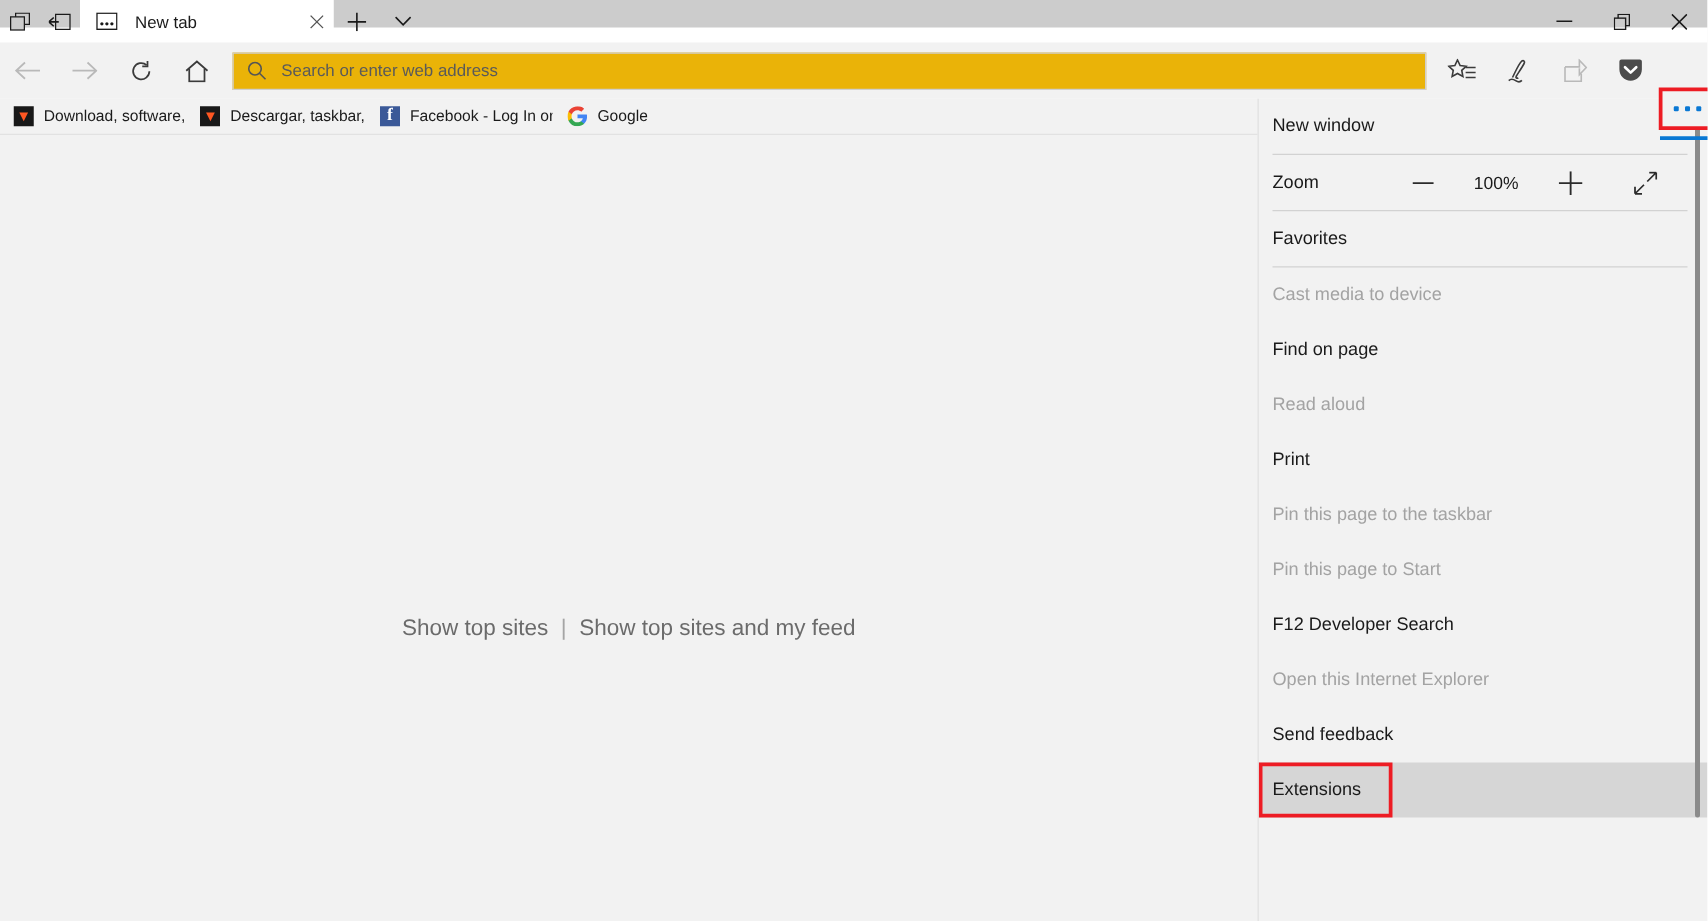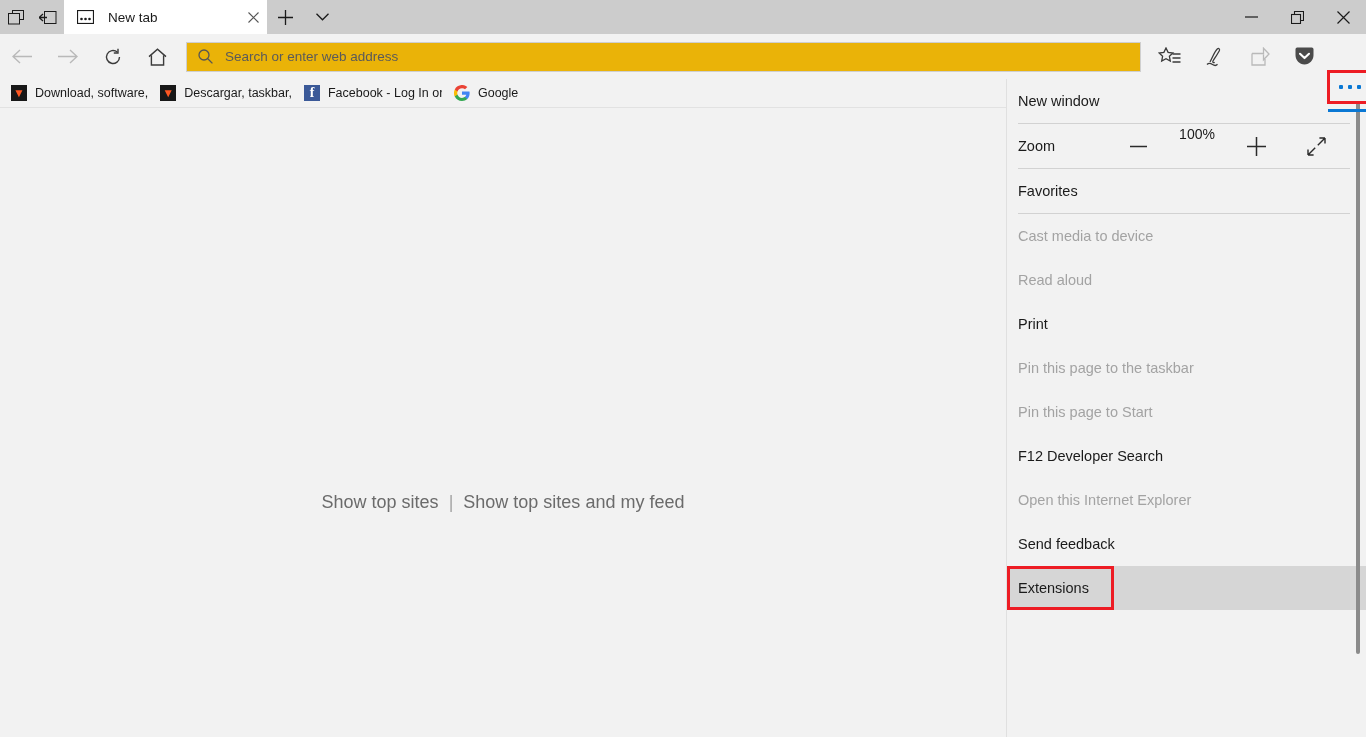--- a/index.html
+++ b/index.html
@@ -6,21 +6,21 @@
   html, body {
     width: 1366px; height: 737px;
     overflow: hidden;
     font-family: "Liberation Sans", sans-serif;
     background: #ffffff;
   }
   #app { position: relative; width: 1366px; height: 737px; }
 
   
   .titlebar {
-    position: absolute; left: 0; top: 0; width: 1366px; height: 34px;
+    position: absolute; left: 0; top: 0; width: 1366px; height: 22px;
     background: #cccccc;
     display: flex; align-items: stretch;
   }
   .tb-sysbtn {
     width: 32px; height: 34px;
     display: flex; align-items: center; justify-content: center;
     color: #1a1a1a;
   }
   .tb-sysbtn svg { display: block; }
   .tabstrip { display: flex; align-items: stretch; flex: 1 1 auto; }
@@ -156,21 +156,21 @@
   }
   .menu-list { position: relative; }
   .mi {
     height: 44px; display: flex; align-items: center;
     padding-left: 11px; padding-right: 28px;
     font-size: 14.5px; color: #1a1a1a;
   }
   .mi.dis { color: #a3a3a3; }
   .mi.zoomrow { justify-content: space-between; }
   .mi.zoomrow .zlabel { font-size: 14.5px; color: #1a1a1a; }
-  .zoom-ctrls { display: flex; gap: 16px; }
+  .zoom-ctrls { display: flex; align-items: center; gap: 16px; }
   .zbtn {
     width: 44px; height: 40px;
     display: flex; align-items: center; justify-content: center;
     color: #2b2b2b;
   }
   .zval { font-size: 14px; color: #1a1a1a; min-width: 42px; text-align: center; }
   .sep-line {
     height: 1px; background: #d2d2d2;
     margin: 0 16px 0 11px;
   }
@@ -406,20 +406,23 @@
 
       <div class="mi">
         <span>Favorites</span>
       </div>
 
       <div class="sep-line"></div>
 
       <div class="mi dis">
         <span>Cast media to device</span>
       </div>
+      <div class="mi">
+        <span>Find on page</span>
+      </div>
       <div class="mi dis">
         <span>Read aloud</span>
       </div>
       <div class="mi">
         <span>Print</span>
       </div>
       <div class="mi dis">
         <span>Pin this page to the taskbar</span>
       </div>
       <div class="mi dis">

